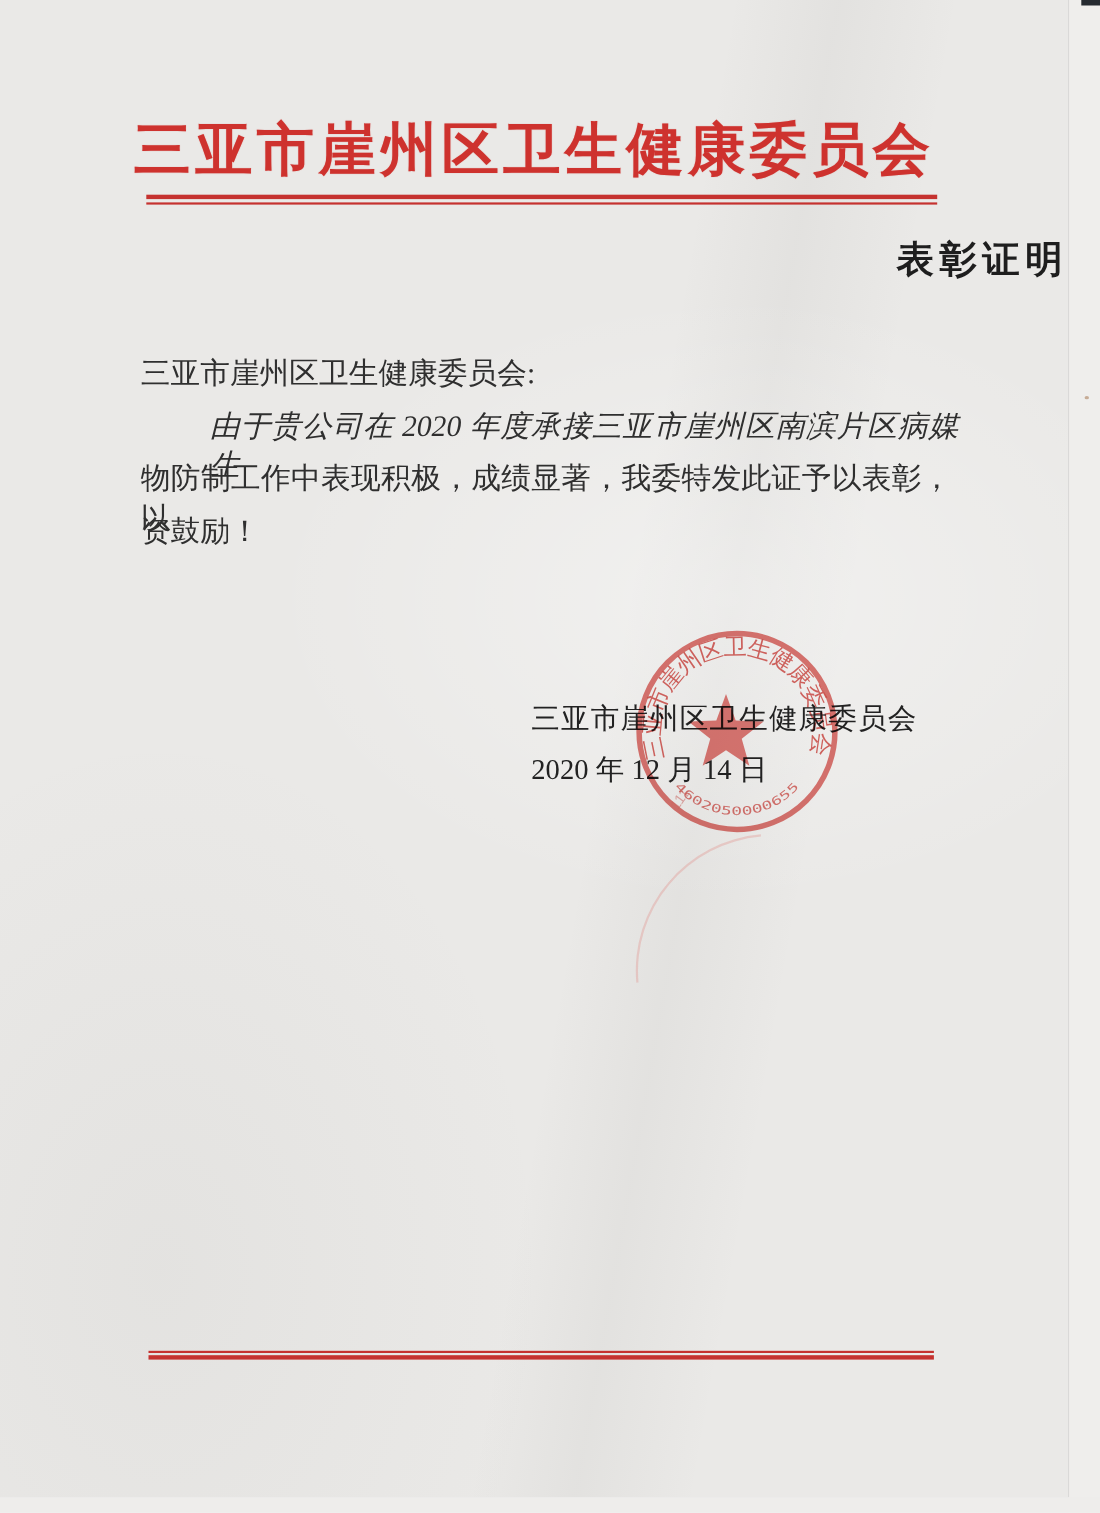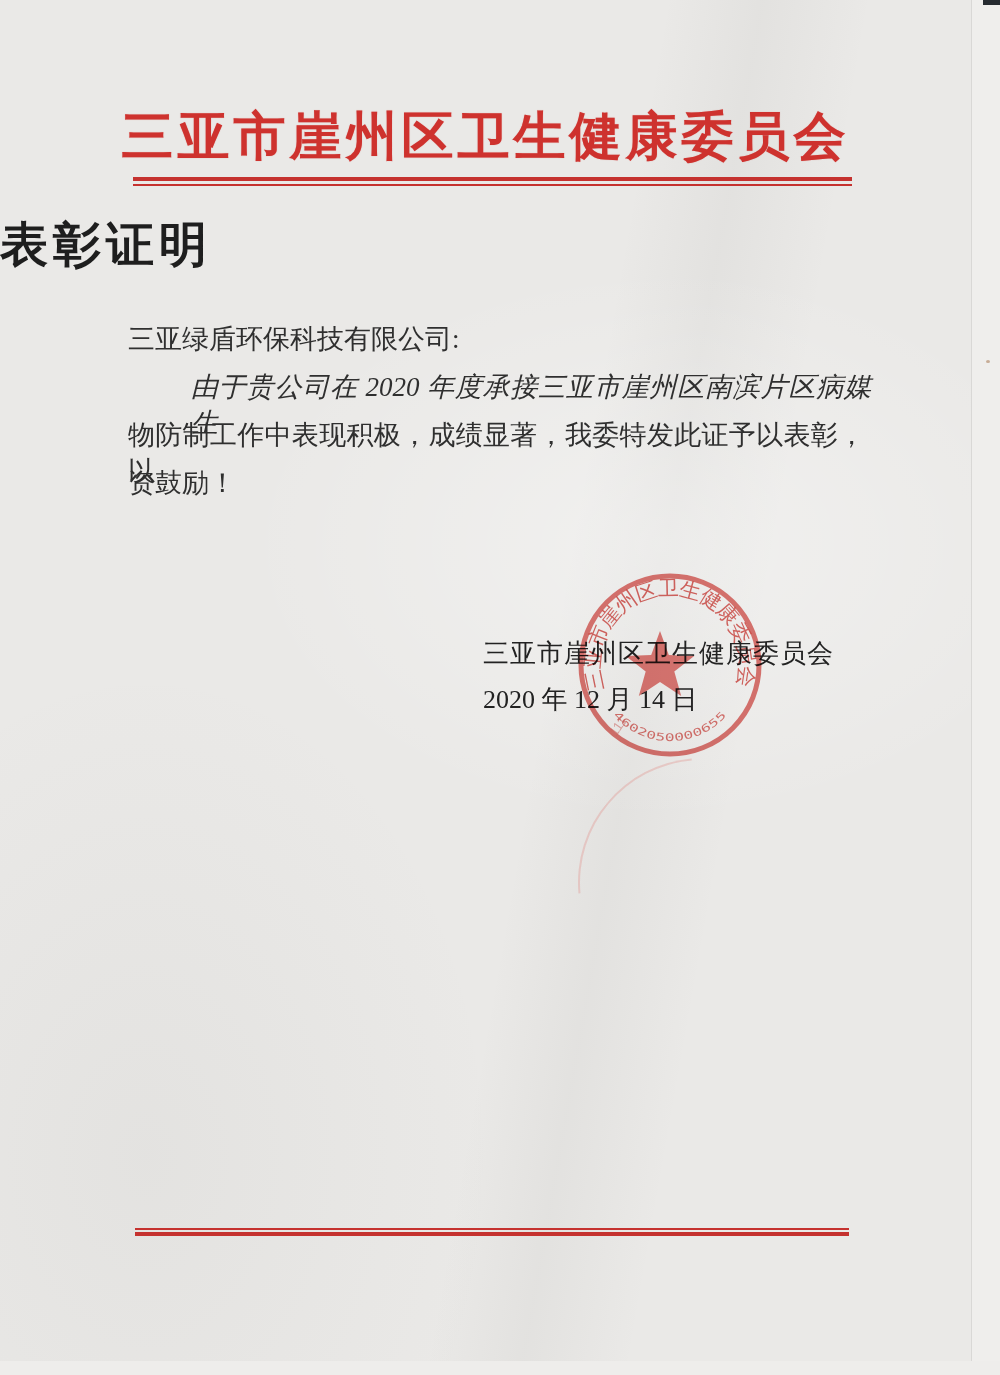--- a/index.html
+++ b/index.html
@@ -27,22 +27,22 @@
     position:absolute;left:0;top:102px;width:971px;text-align:center;
     font-size:52px;font-weight:bold;letter-spacing:4px;color:#ce322e;
     text-shadow:0 0 1px rgba(206,50,46,.4);white-space:nowrap;
   }
   .header-rule{position:absolute;left:133px;top:177px;width:719px;}
   .header-rule .thick{height:4px;background:#c5322f;}
   .header-rule .gap{height:3px;}
   .header-rule .thin{height:2px;background:#c5322f;}
 
   .doc-title{
-    position:absolute;left:0;top:213px;width:971px;text-align:left;
-    font-size:48px;font-weight:bold;letter-spacing:5px;color:#1e1e1e;
+    position:absolute;left:0;top:213px;width:971px;text-align:right;
+    font-size:34px;font-weight:bold;letter-spacing:5px;color:#1e1e1e;
   }
 
   .body-line{
     position:absolute;color:#2f2f2f;font-size:27px;white-space:nowrap;
   }
   .l1{left:128px;top:321px;}
   .l2{left:191px;top:369px;width:680px;white-space:normal;text-align:justify;text-align-last:justify;font-style:italic;}
   .l3{left:128px;top:417px;width:737px;white-space:normal;text-align:justify;text-align-last:justify;font-family:Liberation Serif, serif;}
   .l4{left:128px;top:465px;}
 
@@ -70,21 +70,21 @@
   <div class="header-title">三亚市崖州区卫生健康委员会</div>
 
   <div class="header-rule">
     <div class="thick"></div>
     <div class="gap"></div>
     <div class="thin"></div>
   </div>
 
   <div class="doc-title">表彰证明</div>
 
-  <div class="body-line l1">三亚绿盾环保科技有限公司:</div>
+  <div class="body-line l1">三亚市崖州区卫生健康委员会:</div>
   <div class="body-line l2">由于贵公司在 2020 年度承接三亚市崖州区南滨片区病媒生</div>
   <div class="body-line l3">物防制工作中表现积极，成绩显著，我委特发此证予以表彰，以</div>
   <div class="body-line l4">资鼓励！</div>
 
   <div class="signature">三亚市崖州区卫生健康委员会</div>
   <div class="doc-date">2020 年 12 月 14 日</div>
 
   <div class="ghost-arc"></div>
 
   <svg class="seal" viewBox="0 0 200 200">

